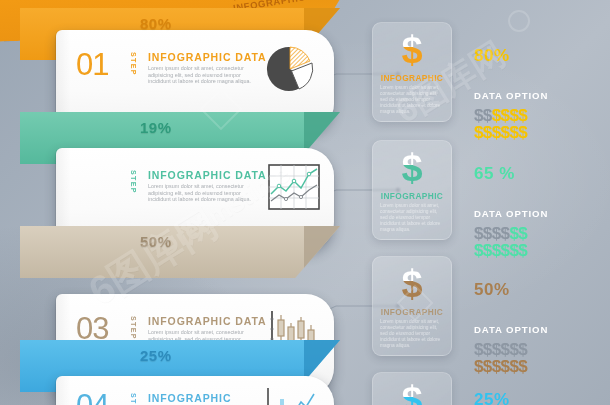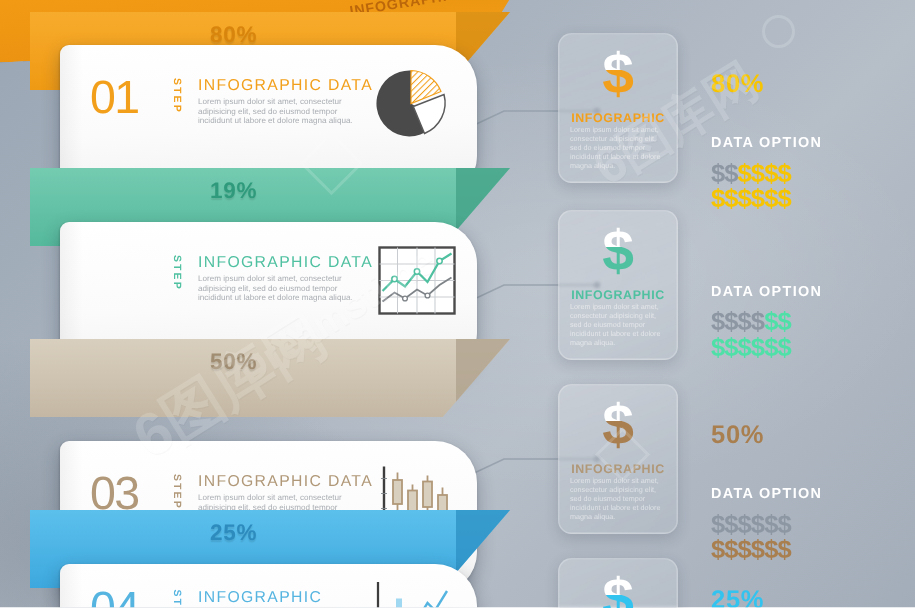--- a/index.html
+++ b/index.html
@@ -75,21 +75,21 @@
     left: 140px;
     font-size: 15px;
     font-weight: bold;
     letter-spacing: 0.5px;
     text-shadow: 0 1px 1px rgba(0,0,0,0.10);
   }
 
   
   .step-card {
     position: absolute;
-    left: 40px;
+    left: 56px;
     width: 278px; height: 102px;
     background: linear-gradient(178deg, #ffffff 0%, #fbfbfb 55%, #f1f1f1 100%);
     border-radius: 6px 28px 28px 6px;
     box-shadow: 0 5px 12px rgba(35,45,60,0.32), 0 1px 2px rgba(0,0,0,0.12);
   }
   .step-card .notch {
     position: absolute;
     left: -1px; top: 0; width: 16px; height: 100%;
     background: linear-gradient(90deg, rgba(0,0,0,0.05), rgba(0,0,0,0));
     border-radius: 6px 0 0 6px;
@@ -108,21 +108,21 @@
     font-size: 7px;
     font-weight: bold;
     letter-spacing: 1.4px;
     writing-mode: vertical-rl;
     line-height: 7px;
   }
   .card-title {
     position: absolute;
     left: 92px; top: 21px;
     font-size: 10.5px;
-    font-weight: normal;
+    font-weight: bold;
     letter-spacing: 0.9px;
   }
   .card-body {
     position: absolute;
     left: 92px; top: 35px;
     width: 112px;
     font-size: 5.4px;
     line-height: 6.6px;
     color: #a9adb2;
   }
@@ -376,20 +376,21 @@
     <div class="dollar-row" style="color:#f6c400;"><span>$</span><span>$</span><span>$</span><span>$</span><span>$</span><span>$</span></div>
   </div>
 
   <div class="glass-panel" style="top:140px;">
     <div class="glass-dollar" style="background:linear-gradient(180deg,#ffffff 0%,#ffffff 42%,#4fc0a0 42%,#4fc0a0 100%); -webkit-background-clip:text; background-clip:text; color:transparent;">$</div>
     <div class="glass-title" style="color:#4fc0a0;">INFOGRAPHIC</div>
     <div class="glass-body">Lorem ipsum dolor sit amet, consectetur adipisicing elit, sed do eiusmod tempor incididunt ut labore et dolore magna aliqua.</div>
   </div>
 
   <div class="data-block" style="top:164px;">
+    <div class="data-pct" style="color:#4fe0a8;">65 %</div>
     <div class="data-caption">DATA OPTION</div>
     <div class="dollar-row" style="margin-top:5px; color:#4fe0a8;"><span class="d-off">$</span><span class="d-off">$</span><span class="d-off">$</span><span class="d-off">$</span><span>$</span><span>$</span></div>
     <div class="dollar-row" style="color:#4fe0a8;"><span>$</span><span>$</span><span>$</span><span>$</span><span>$</span><span>$</span></div>
   </div>
 
   <div class="glass-panel" style="top:256px;">
     <div class="glass-dollar" style="background:linear-gradient(180deg,#ffffff 0%,#ffffff 42%,#a97f4f 42%,#a97f4f 100%); -webkit-background-clip:text; background-clip:text; color:transparent;">$</div>
     <div class="glass-title" style="color:#b09878;">INFOGRAPHIC</div>
     <div class="glass-body">Lorem ipsum dolor sit amet, consectetur adipisicing elit, sed do eiusmod tempor incididunt ut labore et dolore magna aliqua.</div>
   </div>

